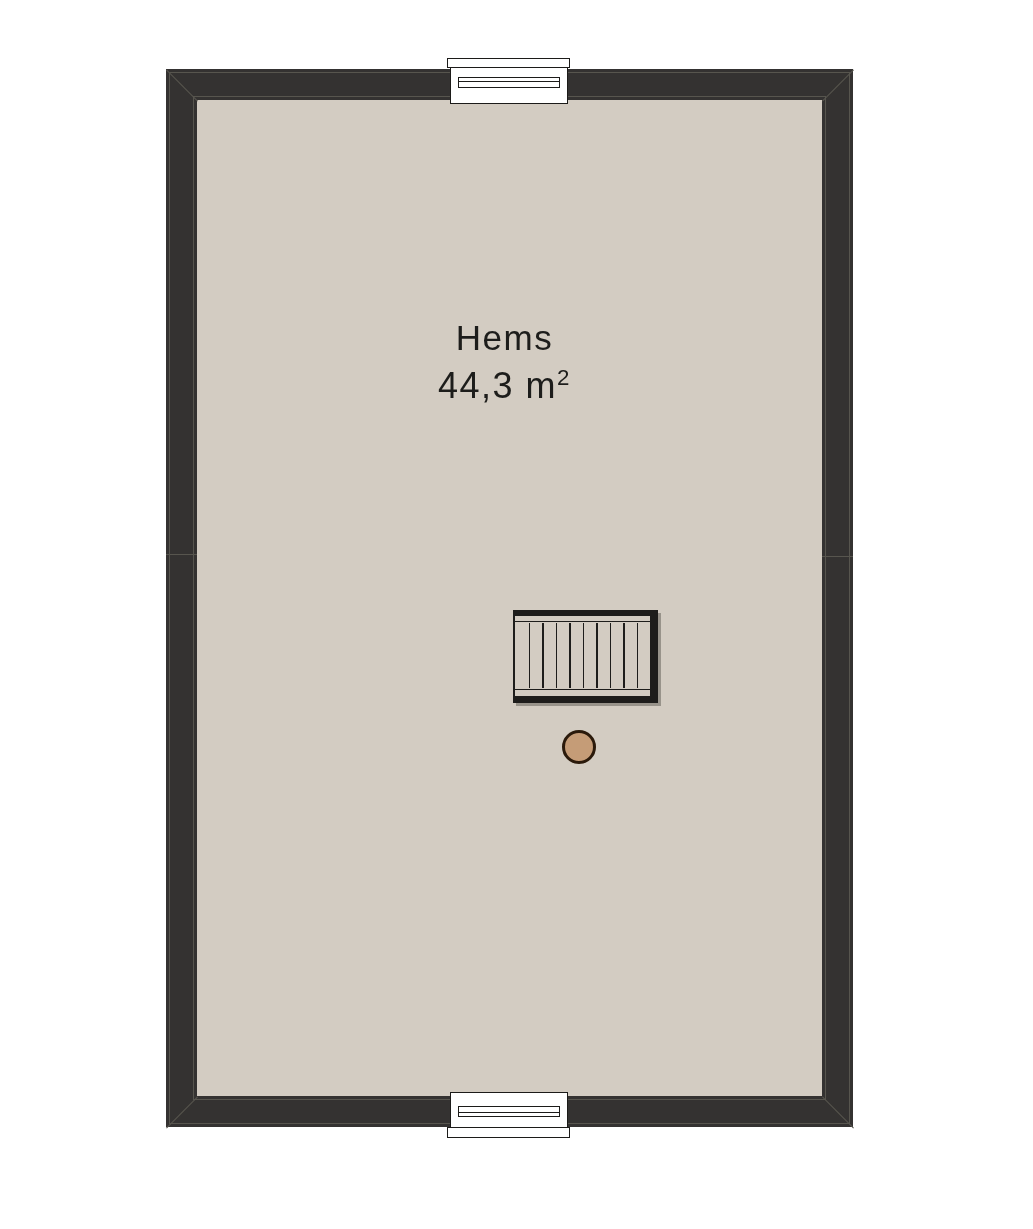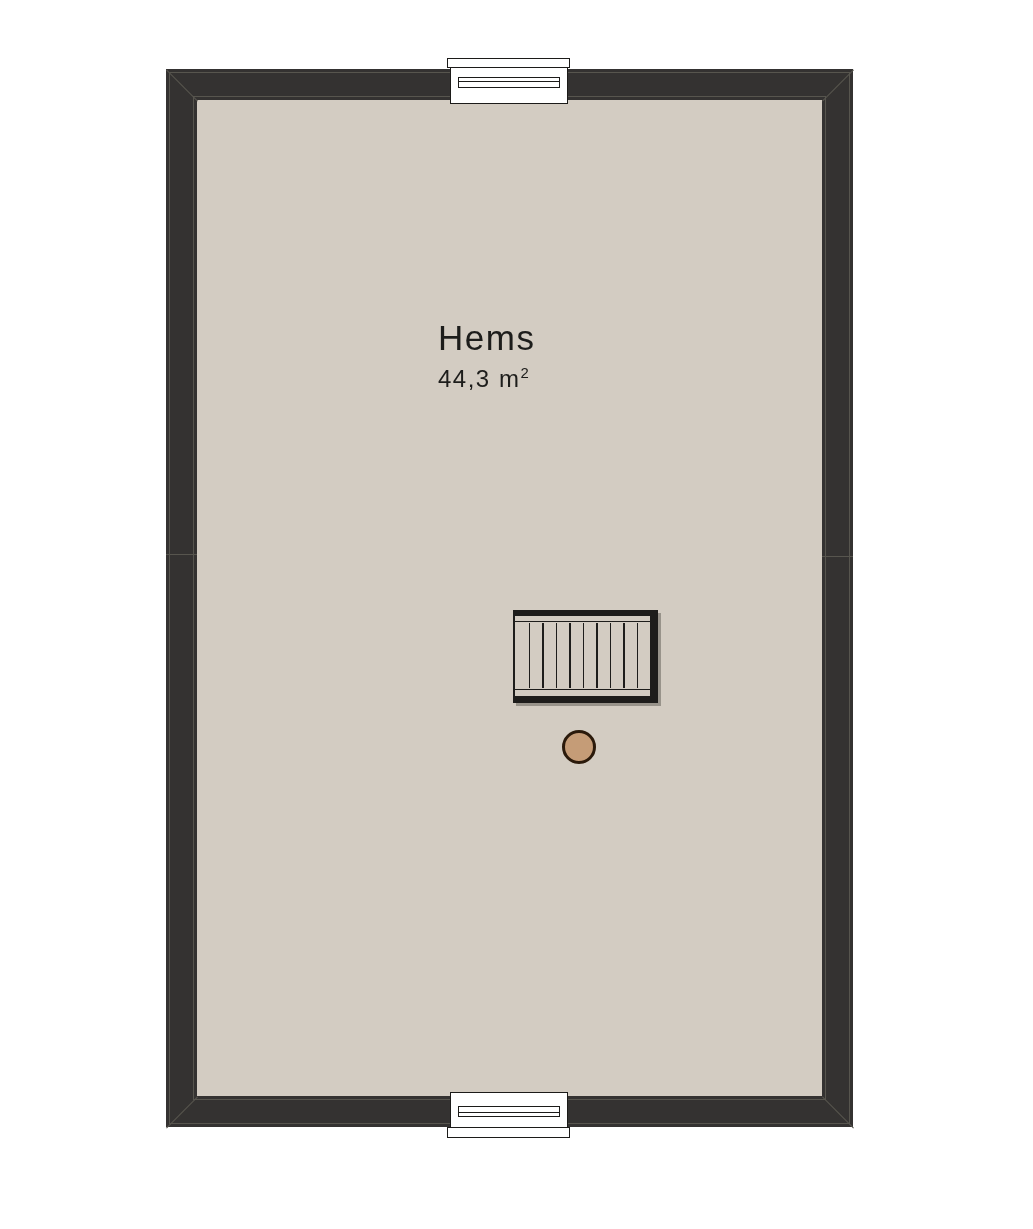--- a/index.html
+++ b/index.html
@@ -100,28 +100,28 @@
   
   #newel-post{
     left:562px; top:730px; width:34px; height:34px;
     box-sizing:border-box;
     background:var(--post_fill);
     border:3px solid var(--post_stroke);
     border-radius:50%;
   }
 
   
-  #room-label-block{ left:438px; top:320px; color:var(--text); }
+  #room-label-block{ left:438px; top:320px; color:var(--text);text-align:center; }
   .room-name{
     font-size:35px; line-height:36px; letter-spacing:1.5px;
     white-space:nowrap;
   }
   .room-area{
-    font-size:24px; line-height:32px; letter-spacing:1.5px;
-    margin-top:7px; white-space:nowrap;
+    font-size:36px; line-height:32px; letter-spacing:1.5px;
+    margin-top:14px; white-space:nowrap;
   }
   .room-area sup{ font-size:0.62em; vertical-align:super; line-height:0; }
 </style>
 </head>
 <body>
 
 <div id="floorplan-canvas">
 
   <div id="exterior-wall" class="abs"></div>
   <div id="floor-area" class="abs"></div>

